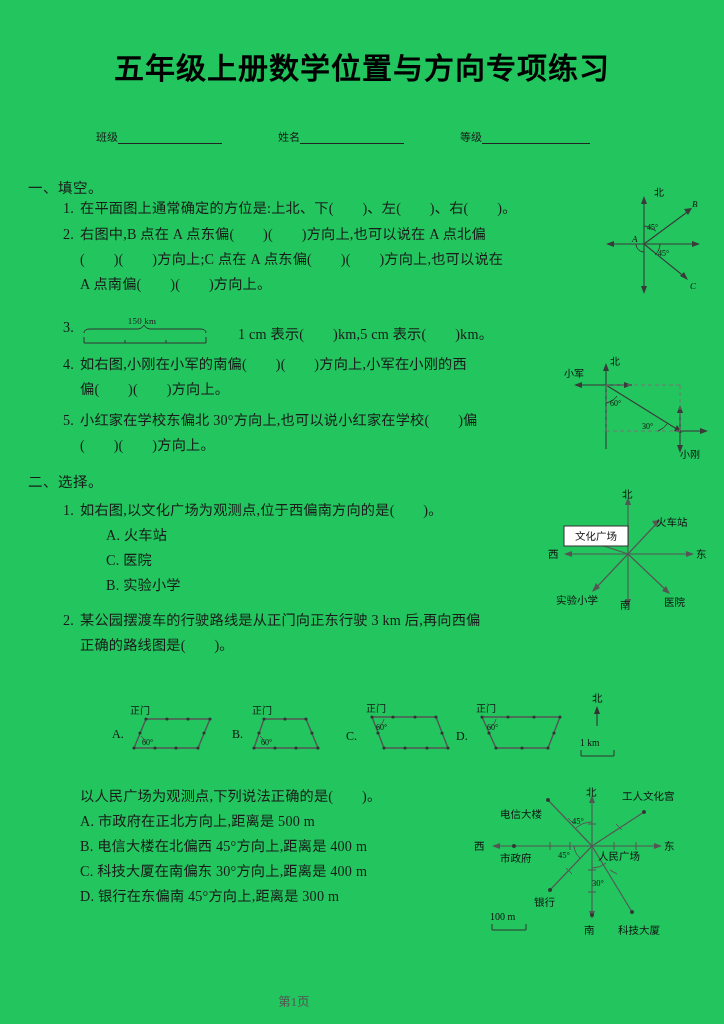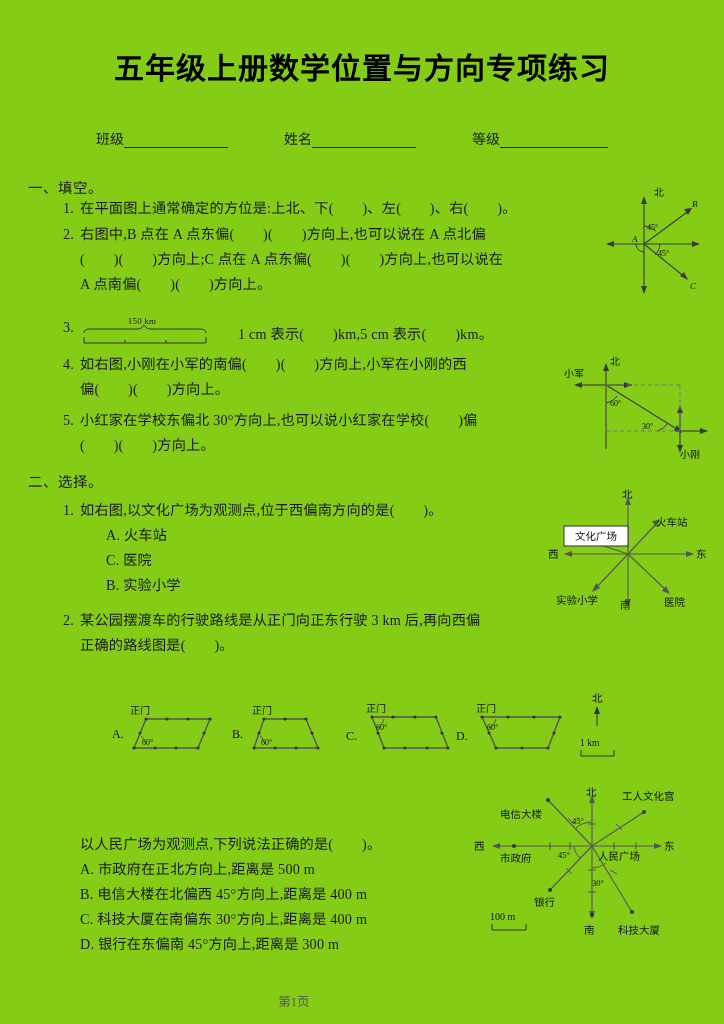--- a/index.html
+++ b/index.html
@@ -12,21 +12,21 @@
     width: 724px;
     height: 1024px;
     position: relative;
     font-family: "Liberation Serif", "DejaVu Serif", serif;
     color: #1a1a1a;
     overflow: hidden;
   }
   .page {
     position: absolute;
     inset: 0;
-    background: #84cc16;
+    background: #22c55e;
   }
 
   
   .title {
     position: absolute;
     top: 44px;
     left: 0;
     width: 724px;
     text-align: center;
     font-size: 30px;
@@ -40,21 +40,21 @@
   
   .inforow {
     position: absolute;
     top: 128px;
     left: 96px;
     width: 540px;
     display: flex;
     font-size: 14px;
   }
   .infofield { display: flex; align-items: flex-end; }
-  .infofield .lbl { font-size: 14px; white-space: nowrap; }
+  .infofield .lbl { font-size: 11px; white-space: nowrap; }
   .infofield .blank {
     display: inline-block;
     border-bottom: 1px solid #222;
     height: 14px;
   }
   .gap1 { width: 56px; }
   .gap2 { width: 56px; }
   .bl-a { width: 104px; }
   .bl-b { width: 104px; }
   .bl-c { width: 108px; }
@@ -386,21 +386,21 @@
     <svg width="70" height="70" viewBox="0 0 70 70">
       <text x="16" y="12" font-size="10.5" font-family="Liberation Sans, sans-serif" fill="#111">北</text>
       <line x1="21" y1="36" x2="21" y2="20" stroke="#333" stroke-width="1.1"></line>
       <polygon points="21,16 18,24 24,24" fill="#333"></polygon>
       <text x="4" y="56" font-size="9.5" font-family="Liberation Serif, serif" fill="#111">1 km</text>
       <path d="M5 60 L5 66 L38 66 L38 60" fill="none" stroke="#333" stroke-width="1"></path>
     </svg>
   </div>
 
   <div class="q" style="top:784px; left:80px; width:420px;">
-    <div class="body" style="margin-left:0;margin-top:48px;">
+    <div class="body" style="margin-left:0;">
       <div class="ln">以人民广场为观测点,下列说法正确的是(　　)。</div>
       <div class="opt">A. 市政府在正北方向上,距离是 500 m</div>
       <div class="opt">B. 电信大楼在北偏西 45°方向上,距离是 400 m</div>
       <div class="opt">C. 科技大厦在南偏东 30°方向上,距离是 400 m</div>
       <div class="opt">D. 银行在东偏南 45°方向上,距离是 300 m</div>
     </div>
   </div>
 
   <div class="fig" style="top:782px; left:462px;">
     <svg width="248" height="158" viewBox="0 0 248 158">

